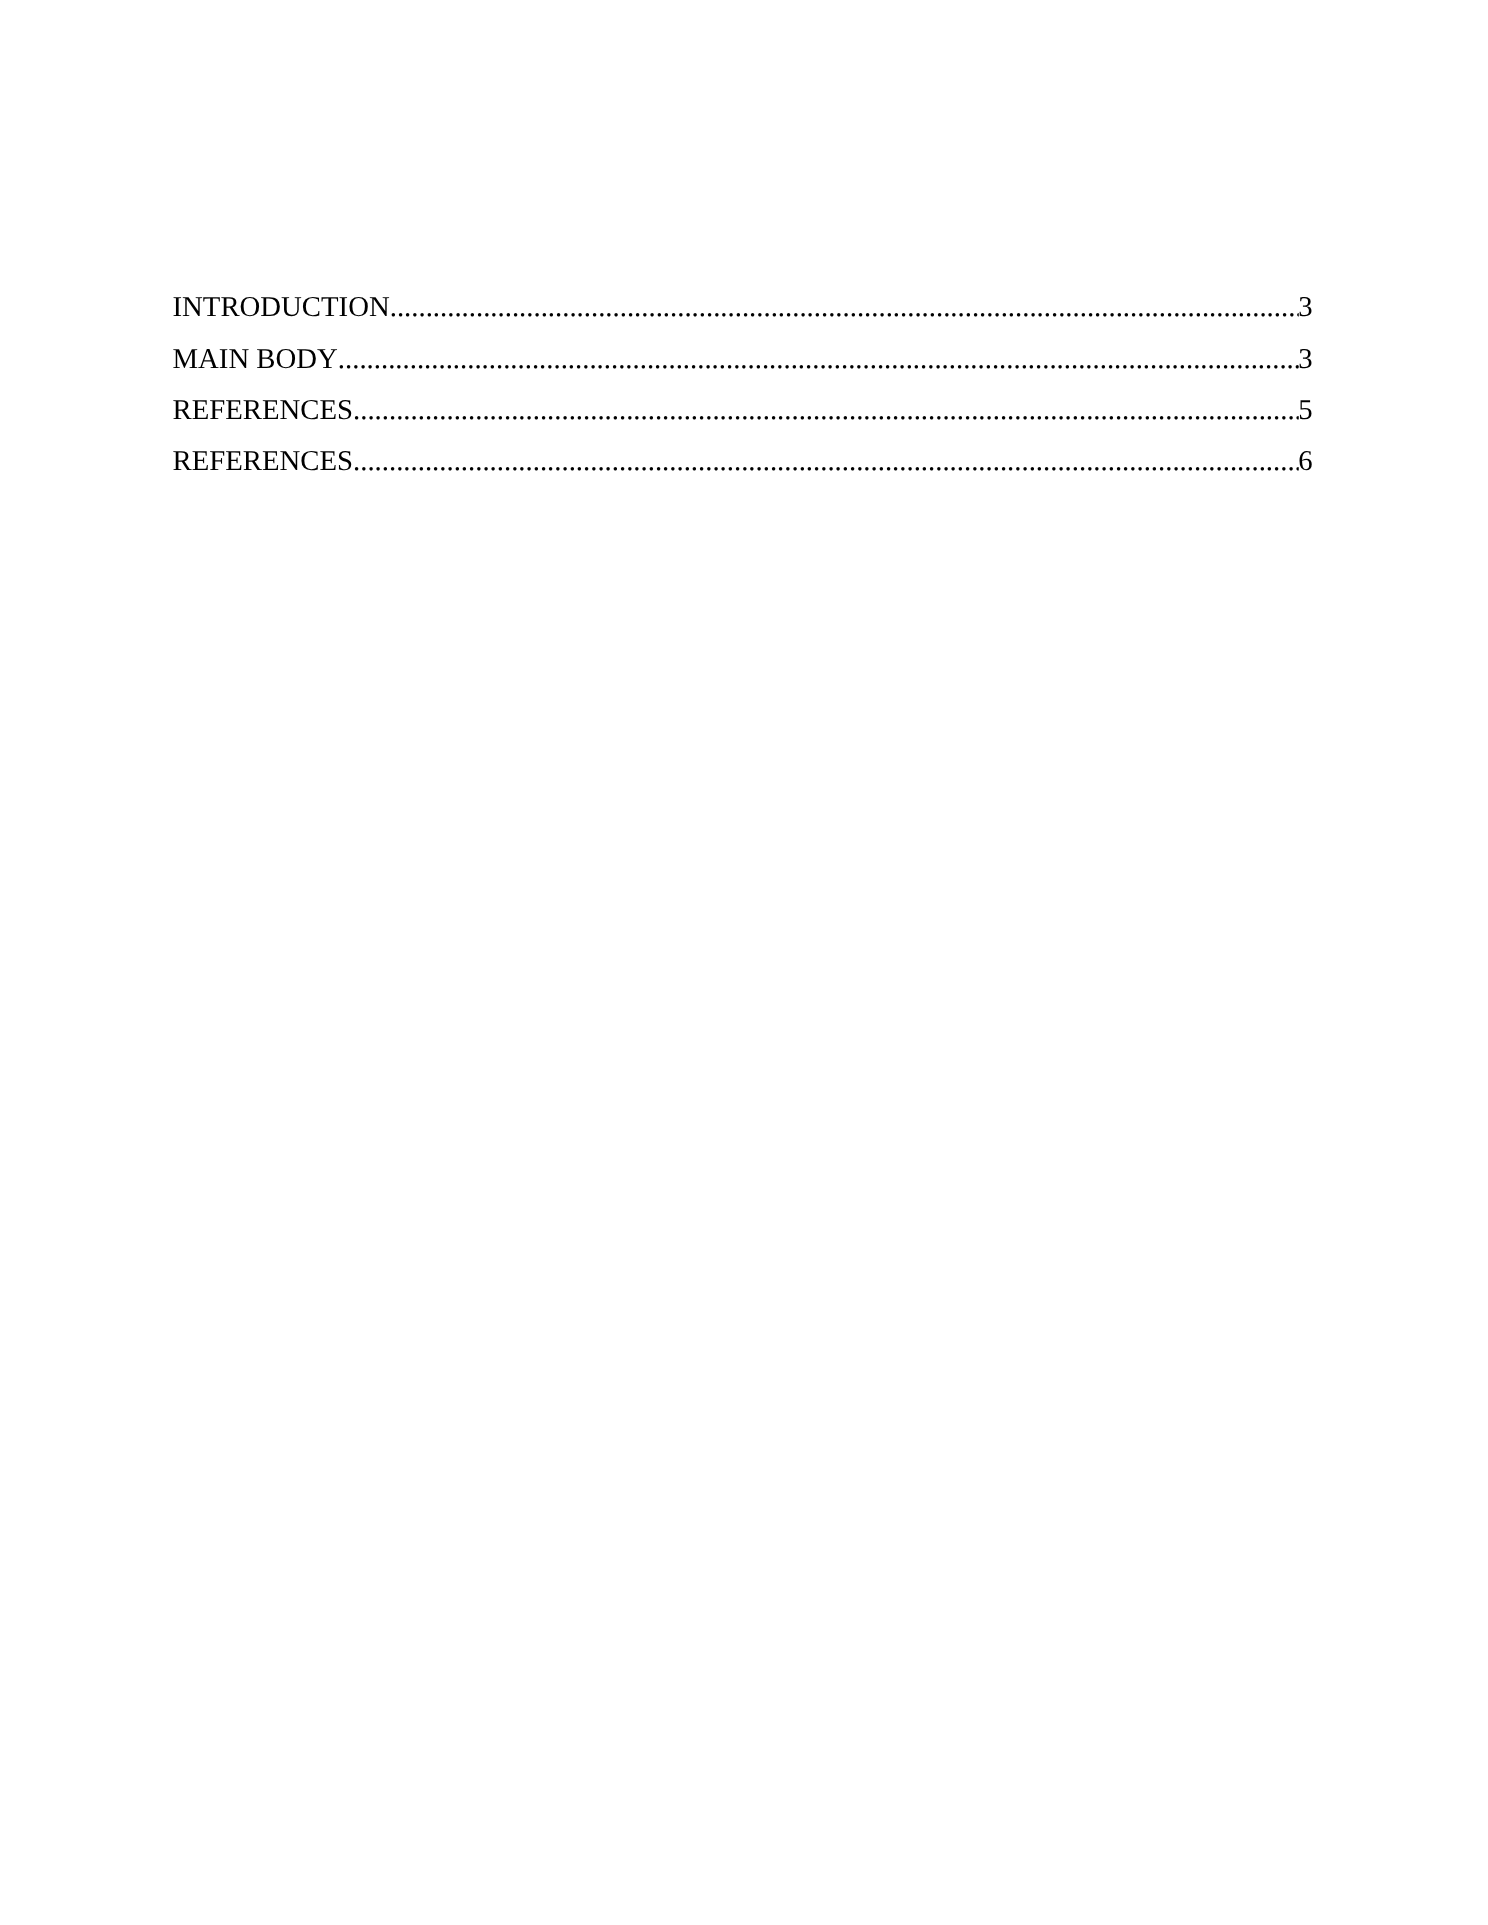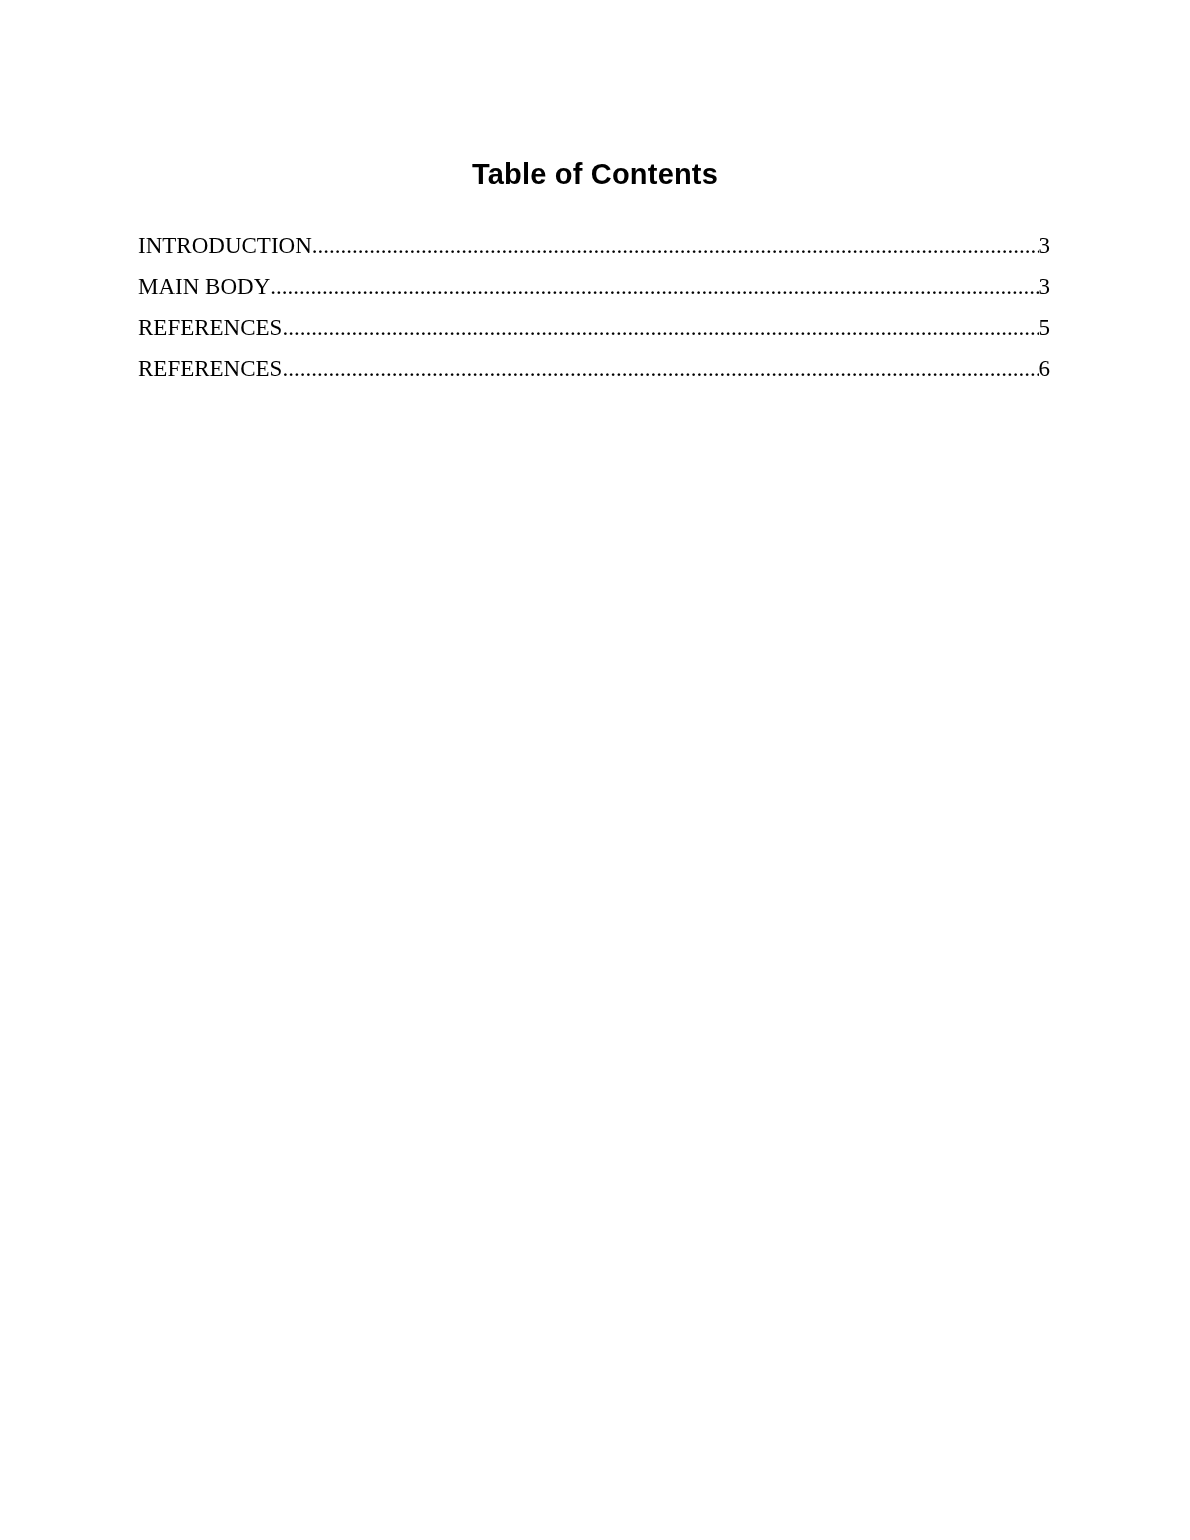--- a/index.html
+++ b/index.html
@@ -59,21 +59,20 @@
   .toc-page {
     flex: 0 0 auto;
     text-align: right;
   }
 </style>
 </head>
 <body>
 
 <div class="page">
 
-  <div class="doc-title">Table of Contents</div>
 
   <div class="toc">
 
     <div class="toc-entry">
       <span class="toc-label">INTRODUCTION</span>
       <span class="toc-dots">...........................................................................................................................................................................................</span>
       <span class="toc-page">3</span>
     </div>
 
     <div class="toc-entry">

